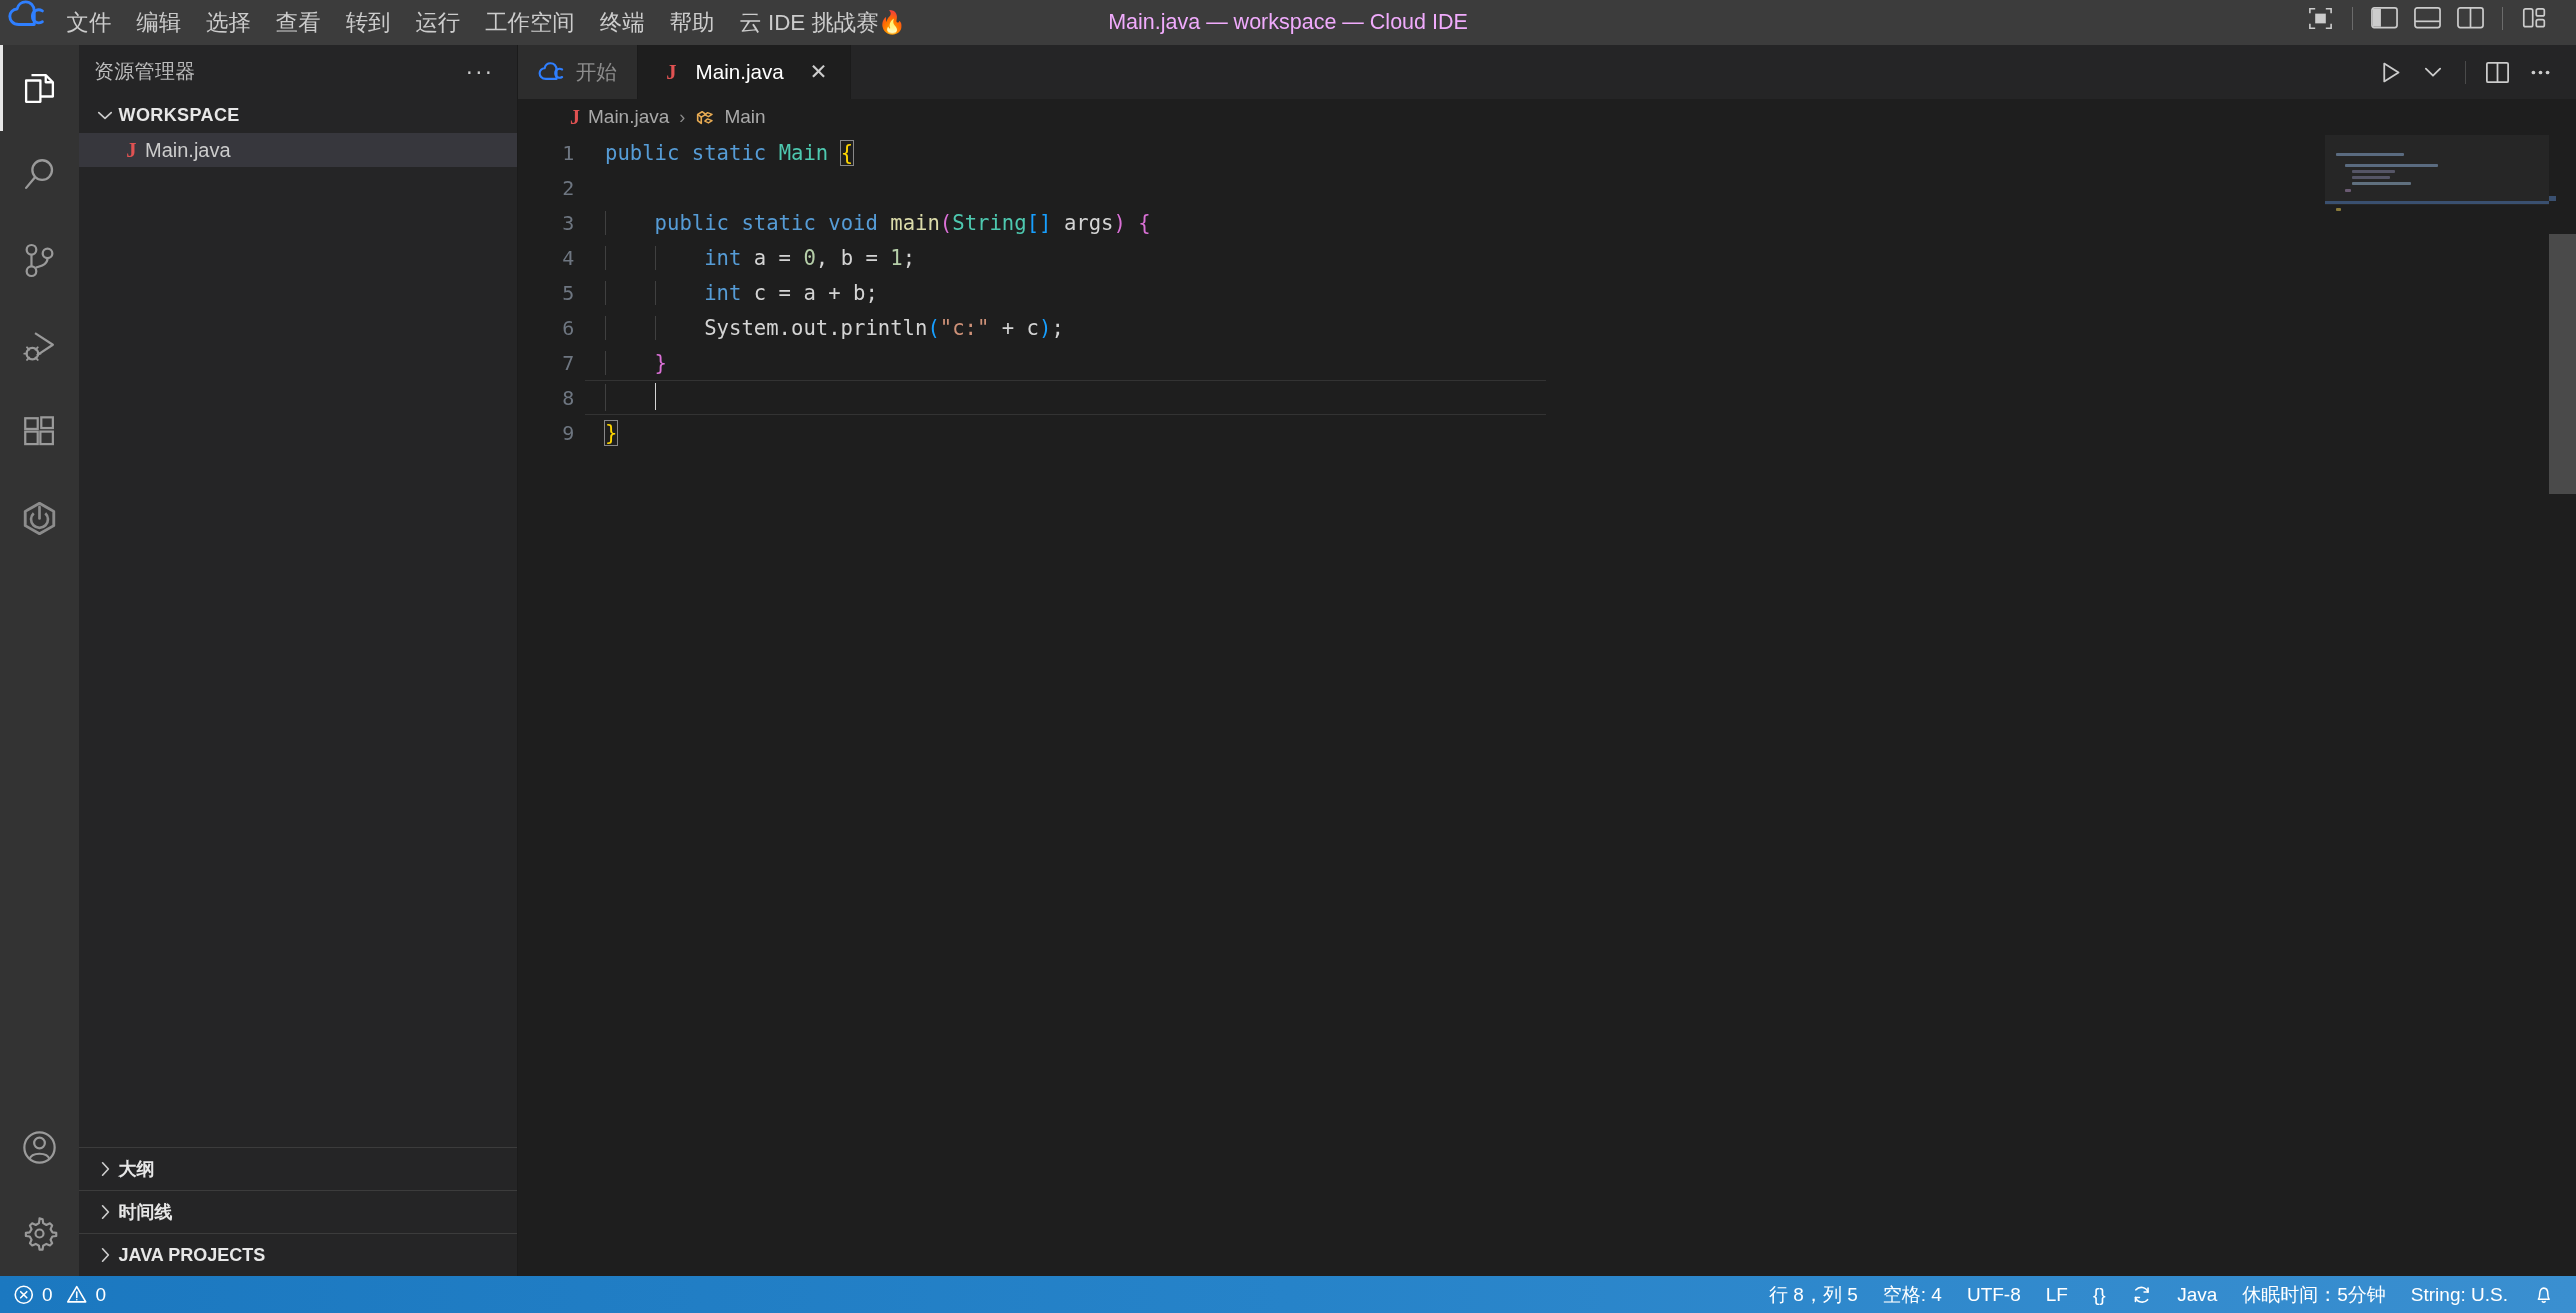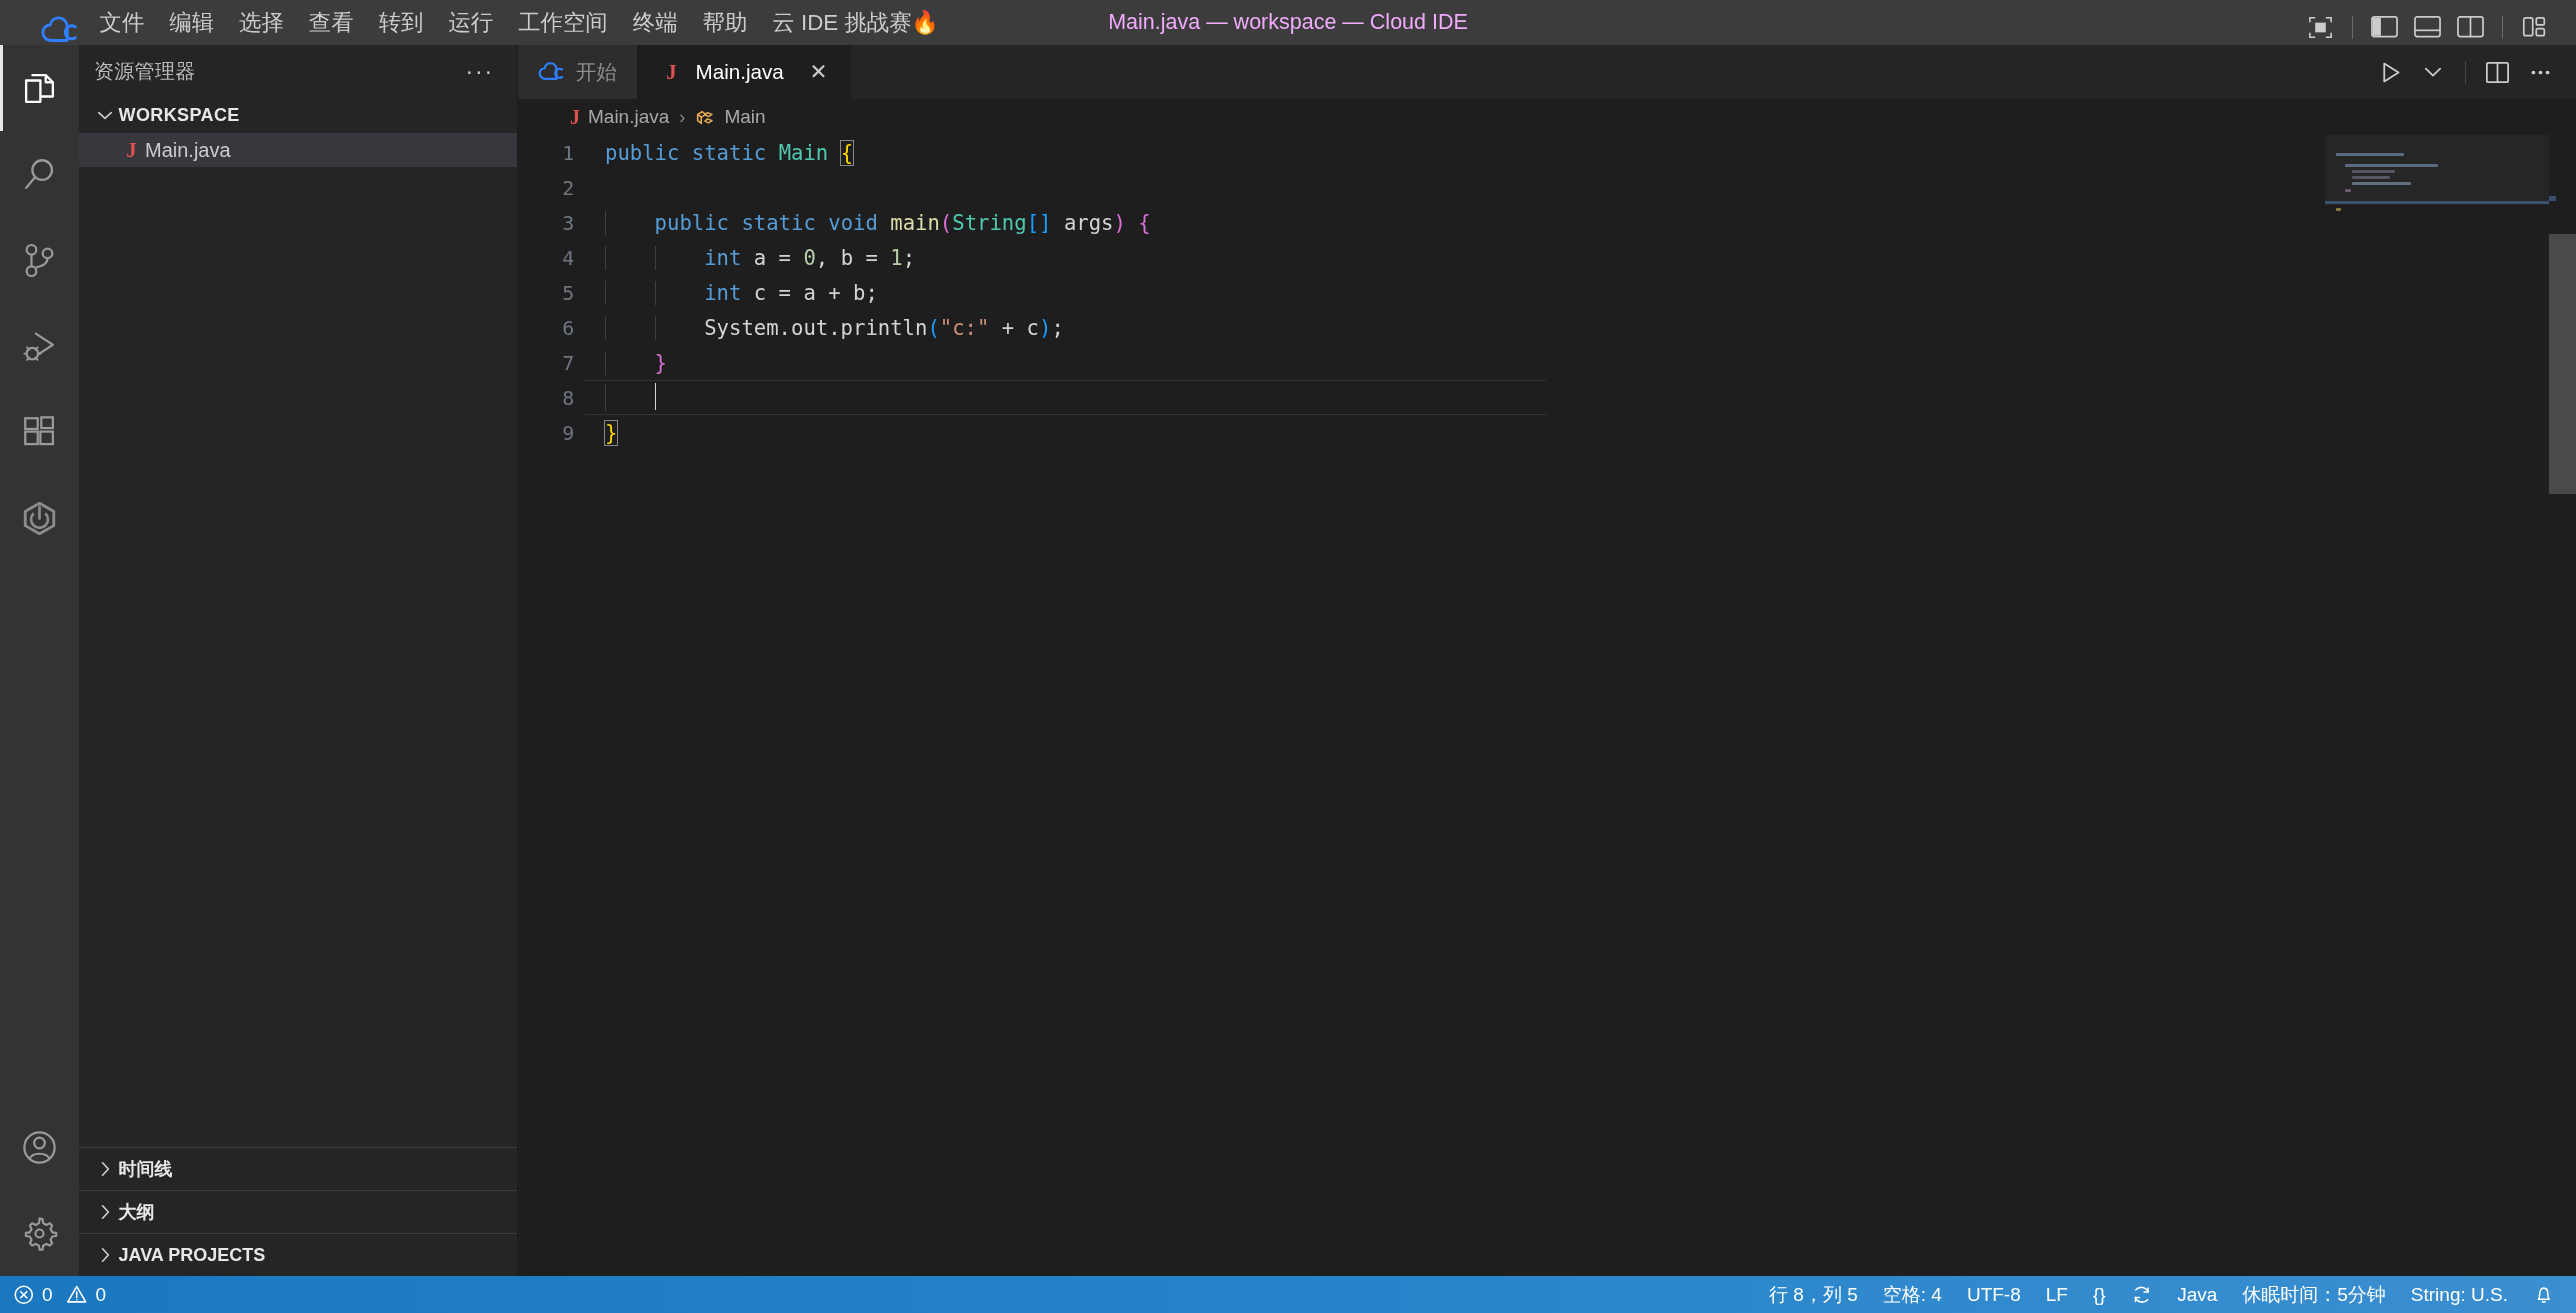--- a/index.html
+++ b/index.html
@@ -9,24 +9,23 @@
     font-family: "Liberation Sans", "DejaVu Sans", sans-serif;
     overflow: hidden;
     -webkit-font-smoothing: antialiased;
   }
   .app { position: relative; width: 2576px; height: 1313px; display: flex; flex-direction: column; }
 
   
   .titlebar {
     height: 45px; flex: 0 0 45px;
     background: #3c3c3c;
-    display: flex; align-items: flex-end;
+    display: flex; align-items: flex-start;
     position: relative;
     color: #cccccc;
-    padding-left: 33px;
   }
   .logo-wrap { width: 54px; display: flex; align-items: center; justify-content: center; }
   .menubar { display: flex; align-items: center; height: 100%; }
   .menu-item {
     padding: 0 12.5px; height: 100%;
     display: flex; align-items: center;
     font-size: 22.4px; color: #cccccc;
     white-space: nowrap; cursor: default;
   }
   .win-title {
@@ -342,29 +341,29 @@
           <span>Main.java</span>
         </div>
       </div>
 
       <div class="sb-collapsed">
         <span class="twisty">
           <svg width="12.5" height="16" viewBox="0 0 14 18">
               <path d="M4 2 L10.5 9 L4 16" fill="none" stroke="#cccccc" stroke-width="1.9" stroke-linecap="round" stroke-linejoin="round"></path>
             </svg>
         </span>
-        <span>时间线</span>
+        <span>大纲</span>
       </div>
       <div class="sb-collapsed">
         <span class="twisty">
           <svg width="12.5" height="16" viewBox="0 0 14 18">
               <path d="M4 2 L10.5 9 L4 16" fill="none" stroke="#cccccc" stroke-width="1.9" stroke-linecap="round" stroke-linejoin="round"></path>
             </svg>
         </span>
-        <span>大纲</span>
+        <span>时间线</span>
       </div>
       <div class="sb-collapsed">
         <span class="twisty">
           <svg width="12.5" height="16" viewBox="0 0 14 18">
               <path d="M4 2 L10.5 9 L4 16" fill="none" stroke="#cccccc" stroke-width="1.9" stroke-linecap="round" stroke-linejoin="round"></path>
             </svg>
         </span>
         <span>JAVA PROJECTS</span>
       </div>
     </div>

